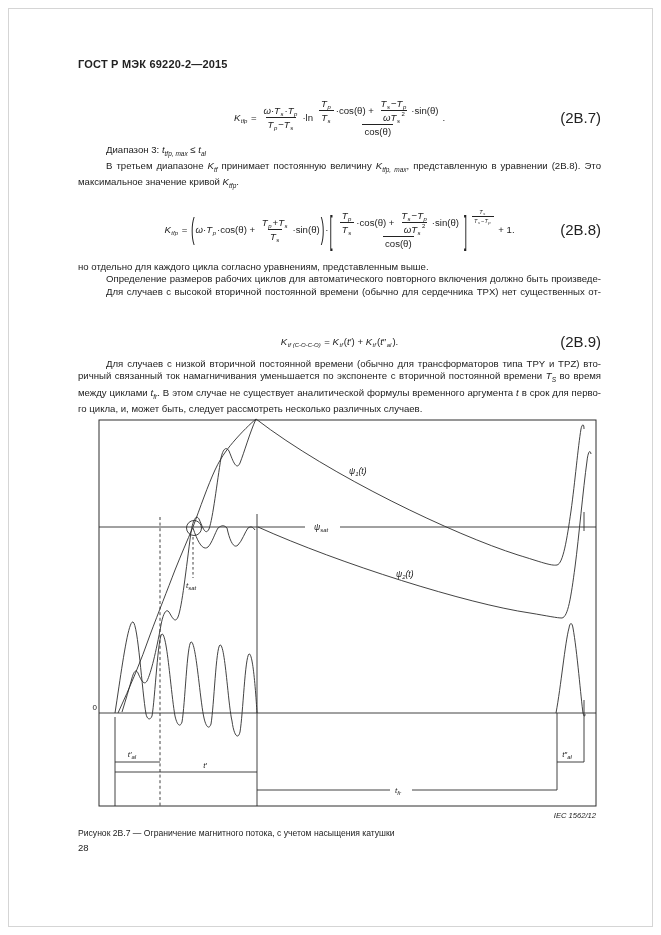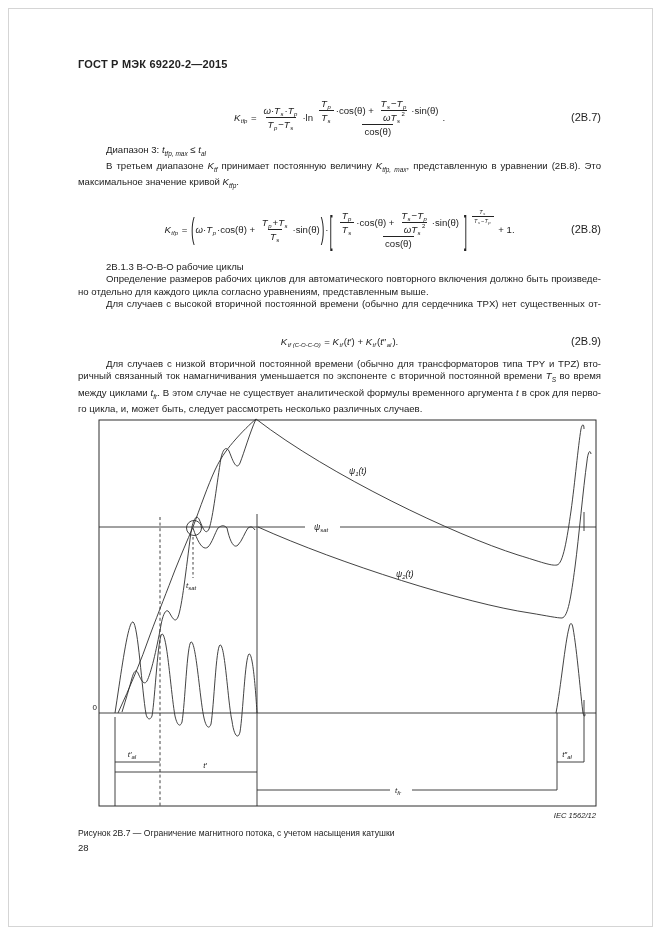--- a/index.html
+++ b/index.html
@@ -12,21 +12,21 @@
 
   .tblock{position:absolute;left:78px;width:523px;font-size:9.6px;line-height:12.3px;}
   .tline{white-space:nowrap;}
   .tline.jl{white-space:normal;text-align:justify;text-align-last:justify;}
   .tline.ind{padding-left:28px;}
   .tline i{font-style:italic;}
   .tline sub{font-size:6.5px;font-style:italic;}
 
   
   .eq-row{position:absolute;left:78px;width:523px;display:flex;align-items:center;justify-content:center;}
-  .eq-num{position:absolute;right:0;top:50%;transform:translateY(-50%);font-size:11px;}
+  .eq-num{position:absolute;right:0;top:50%;transform:translateY(-50%);font-size:15px;}
   .eq{display:inline-flex;align-items:center;white-space:pre;font-size:9.6px;}
   .mrow{display:inline-flex;align-items:center;white-space:pre;}
   .mt{white-space:pre;}
   .mv{font-style:italic;white-space:pre;}
   .ms{font-size:6px;position:relative;top:3.5px;margin:0 1px 0 .5px;font-style:italic;}
   .msup{font-size:6px;position:relative;top:-3.5px;margin-left:.5px;}
   .frac{display:inline-flex;flex-direction:column;align-items:center;margin:0 2px;}
   .frac > .num{padding:0 2px 1px;}
   .frac > .den{border-top:1px solid #222;padding:1px 2px 0;}
   .sfrac{font-size:5.6px;}
@@ -62,23 +62,22 @@
   <span class="eq-num">(2В.9)</span>
 </div>
 
 <div id="text-blocks">
     <div class="tblock" style="top: 144px;">
       <div class="tline ind">Диапазон 3: <i>t</i><sub>tfp, max</sub> ≤ <i>t</i><sub>al</sub></div>
       <div class="tline ind jl">В третьем диапазоне <i>K</i><sub>tf</sub> принимает постоянную величину <i>K</i><sub>tfp, max</sub>, представленную в уравнении (2В.8). Это</div>
       <div class="tline">максимальное значение кривой <i>K</i><sub>tfp</sub>.</div>
     </div>
     <div class="tblock" style="top: 261px;">
-      <div class="tline ind">2В.1.3 В-О-В-О рабочие циклы</div>
+      <div class="tline">но отдельно для каждого цикла согласно уравнениям, представленным выше.</div>
       <div class="tline ind jl">Определение размеров рабочих циклов для автоматического повторного включения должно быть произведе-</div>
-      <div class="tline">но отдельно для каждого цикла согласно уравнениям, представленным выше.</div>
       <div class="tline ind jl">Для случаев с высокой вторичной постоянной времени (обычно для сердечника TPX) нет существенных от-</div>
     </div>
     <div class="tblock" style="top: 358px;">
       <div class="tline ind jl">Для случаев с низкой вторичной постоянной времени (обычно для трансформаторов типа TPY и TPZ) вто-</div>
       <div class="tline jl">ричный связанный ток намагничивания уменьшается по экспоненте с вторичной постоянной времени <i>T</i><sub>S</sub> во время</div>
       <div class="tline jl">между циклами <i>t</i><sub>fr</sub>. В этом случае не существует аналитической формулы временного аргумента <i>t</i> в срок для перво-</div>
       <div class="tline">го цикла, и, может быть, следует рассмотреть несколько различных случаев.</div>
     </div>
   </div>
 

